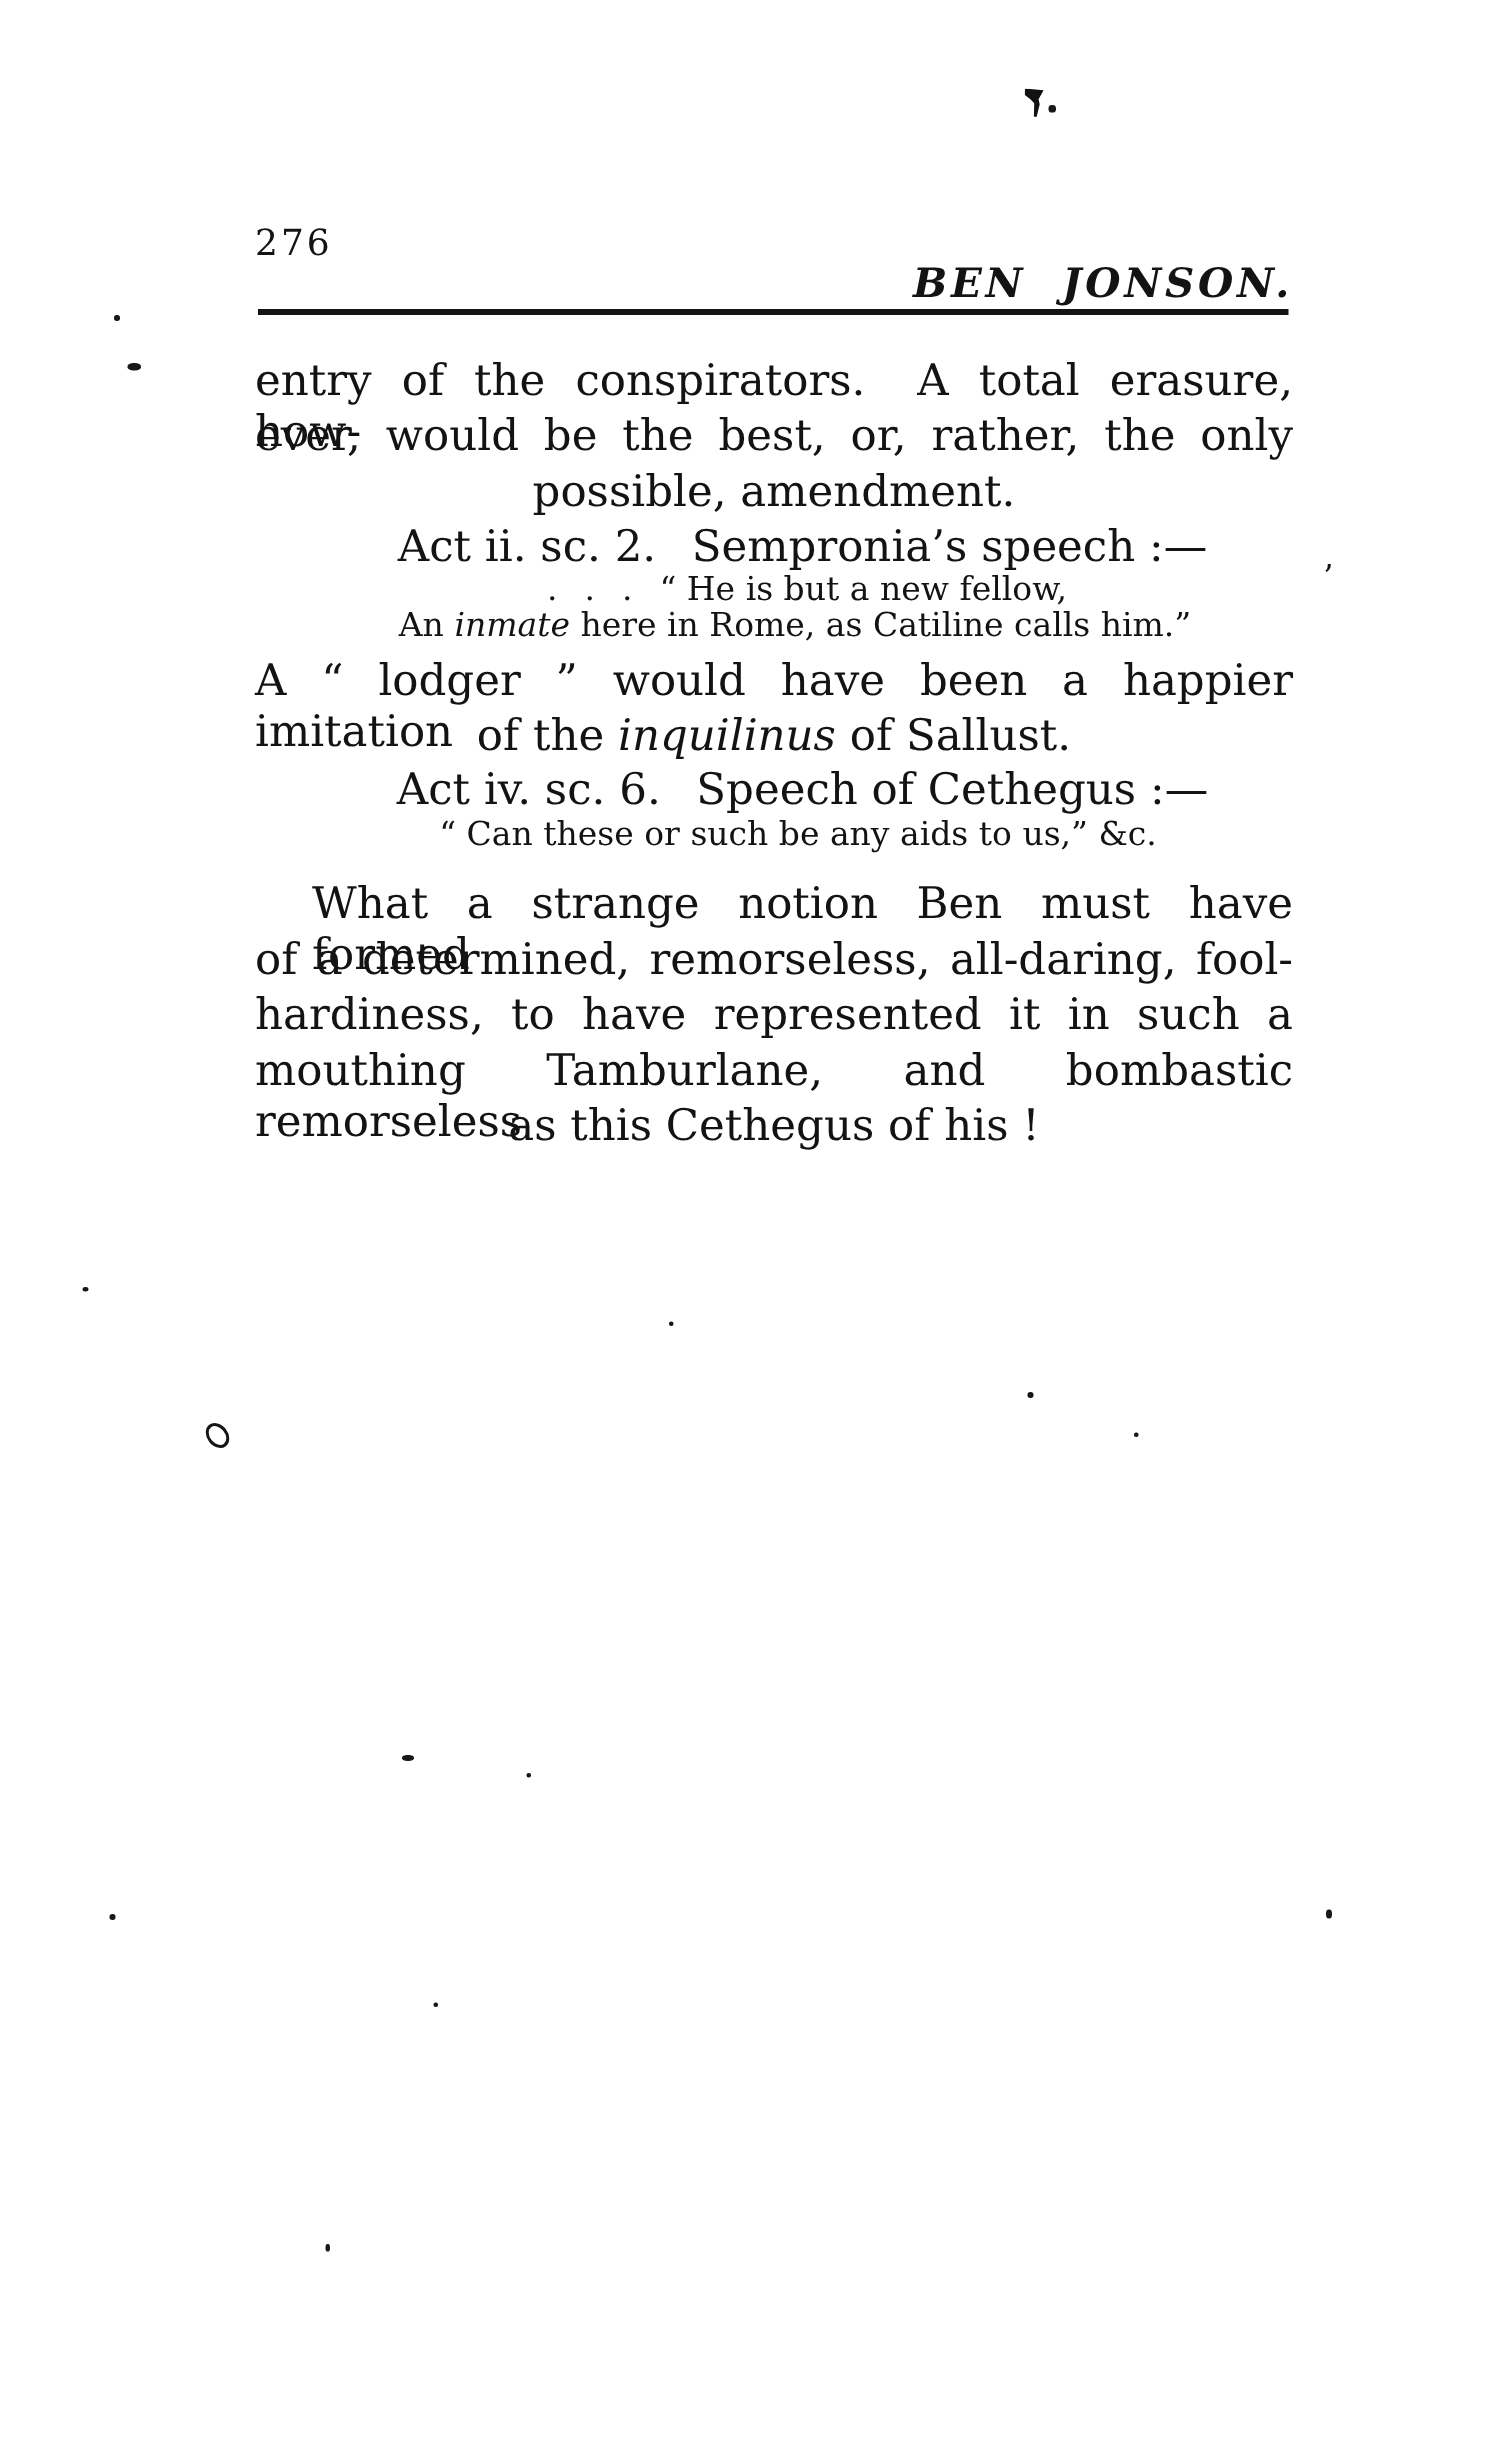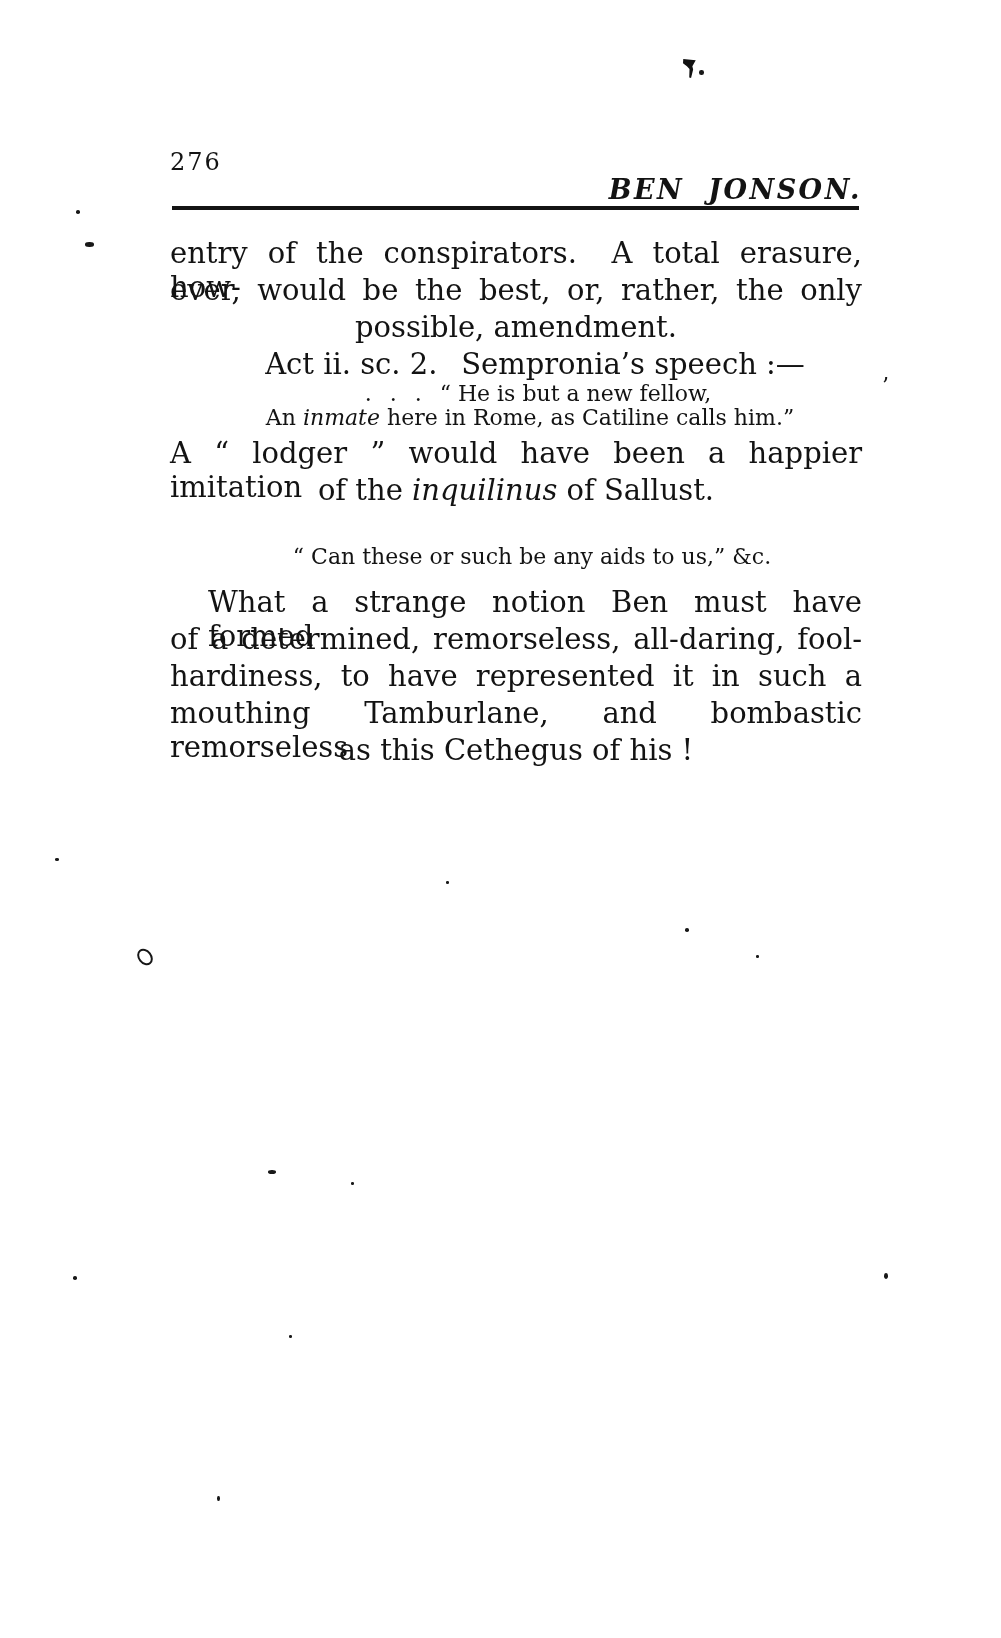--- a/index.html
+++ b/index.html
@@ -140,20 +140,21 @@
   <div class="bline" style="top:310px;">possible, amendment.</div>
 
   <div class="bline indent" style="top:347px;">Act ii. sc. 2.  Sempronia’s speech :—</div>
 
   <div class="smallq" style="top:381px; transform:translateX(22px);">.  .  .  “ He is but a new fellow,</div>
   <div class="smallq" style="top:405px; transform:translateX(14px);"><span>An </span><span class="it">inmate</span><span> here in Rome, as Catiline calls him.”</span></div>
 
   <div class="bline just" style="top:436px;">A “ lodger ” would have been a happier imitation</div>
   <div class="bline" style="top:473px;"><span>of the </span><span class="it">inquilinus</span><span> of Sallust.</span></div>
 
+  <div class="bline indent" style="top:509px;">Act iv. sc. 6.  Speech of Cethegus :—</div>
 
   <div class="smallq" style="top:544px; transform:translateX(16px);">“ Can these or such be any aids to us,” &amp;c.</div>
 
   <div class="bline just" style="top:622px;">of a determined, remorseless, all-daring, fool-</div>
   <div class="bline just indent" style="top:585px;">What a strange notion Ben must have formed</div>
   <div class="bline just" style="top:659px;">hardiness, to have represented it in such a</div>
   <div class="bline just" style="top:696px;">mouthing Tamburlane, and bombastic remorseless</div>
   <div class="bline" style="top:733px;">as this Cethegus of his !</div>
 
 </div>

